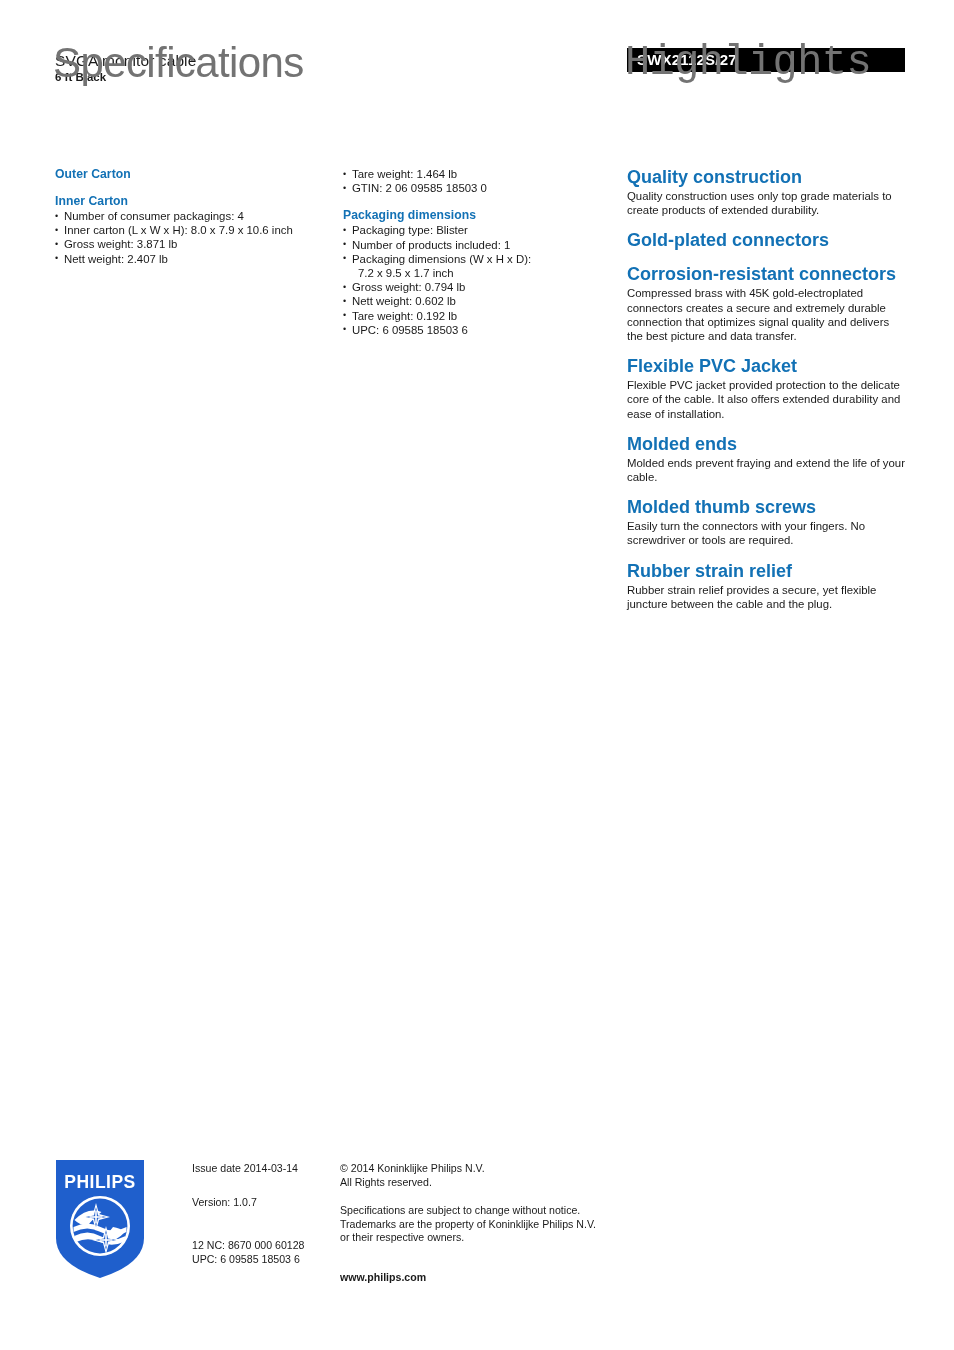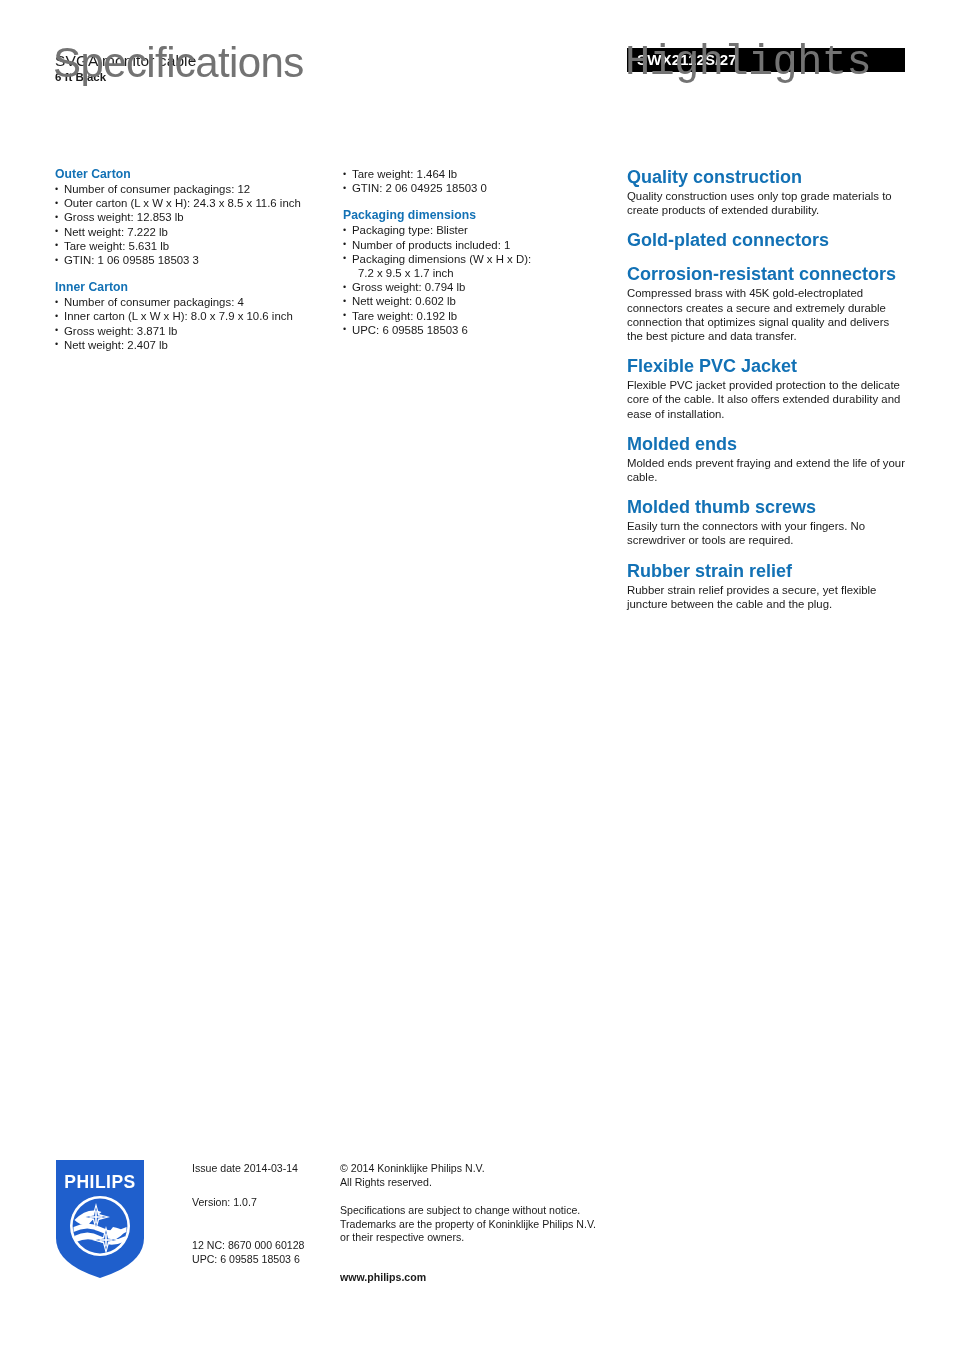--- a/index.html
+++ b/index.html
@@ -194,48 +194,40 @@
   </div>
 </div>
 
 <div class="big-title" id="title-specs">Specifications</div>
 <div class="big-title" id="title-highlights">Highlights</div>
 
 <div id="spec-col-1">
 
   <div class="group">
     <div class="group-heading">Outer Carton</div>
-    <ul class="bullets">
-      <li>Number of consumer packagings: 12</li>
-      <li>Outer carton (L x W x H): 24.3 x 8.5 x 11.6 inch</li>
-      <li>Gross weight: 12.853 lb</li>
-      <li>Nett weight: 7.222 lb</li>
-      <li>Tare weight: 5.631 lb</li>
-      <li>GTIN: 1 06 09585 18503 3</li>
-    </ul>
   </div>
 
   <div class="group">
     <div class="group-heading">Inner Carton</div>
     <ul class="bullets">
       <li>Number of consumer packagings: 4</li>
       <li>Inner carton (L x W x H): 8.0 x 7.9 x 10.6 inch</li>
       <li>Gross weight: 3.871 lb</li>
       <li>Nett weight: 2.407 lb</li>
     </ul>
   </div>
 
 </div>
 
 <div id="spec-col-2">
 
   <div class="group">
     <ul class="bullets">
       <li>Tare weight: 1.464 lb</li>
-      <li>GTIN: 2 06 04925 18503 0</li>
+      <li>GTIN: 2 06 09585 18503 0</li>
     </ul>
   </div>
 
   <div class="group">
     <div class="group-heading">Packaging dimensions</div>
     <ul class="bullets">
       <li>Packaging type: Blister</li>
       <li>Number of products included: 1</li>
       <li>Packaging dimensions (W x H x D):</li>
       <li class="cont">7.2 x 9.5 x 1.7 inch</li>

